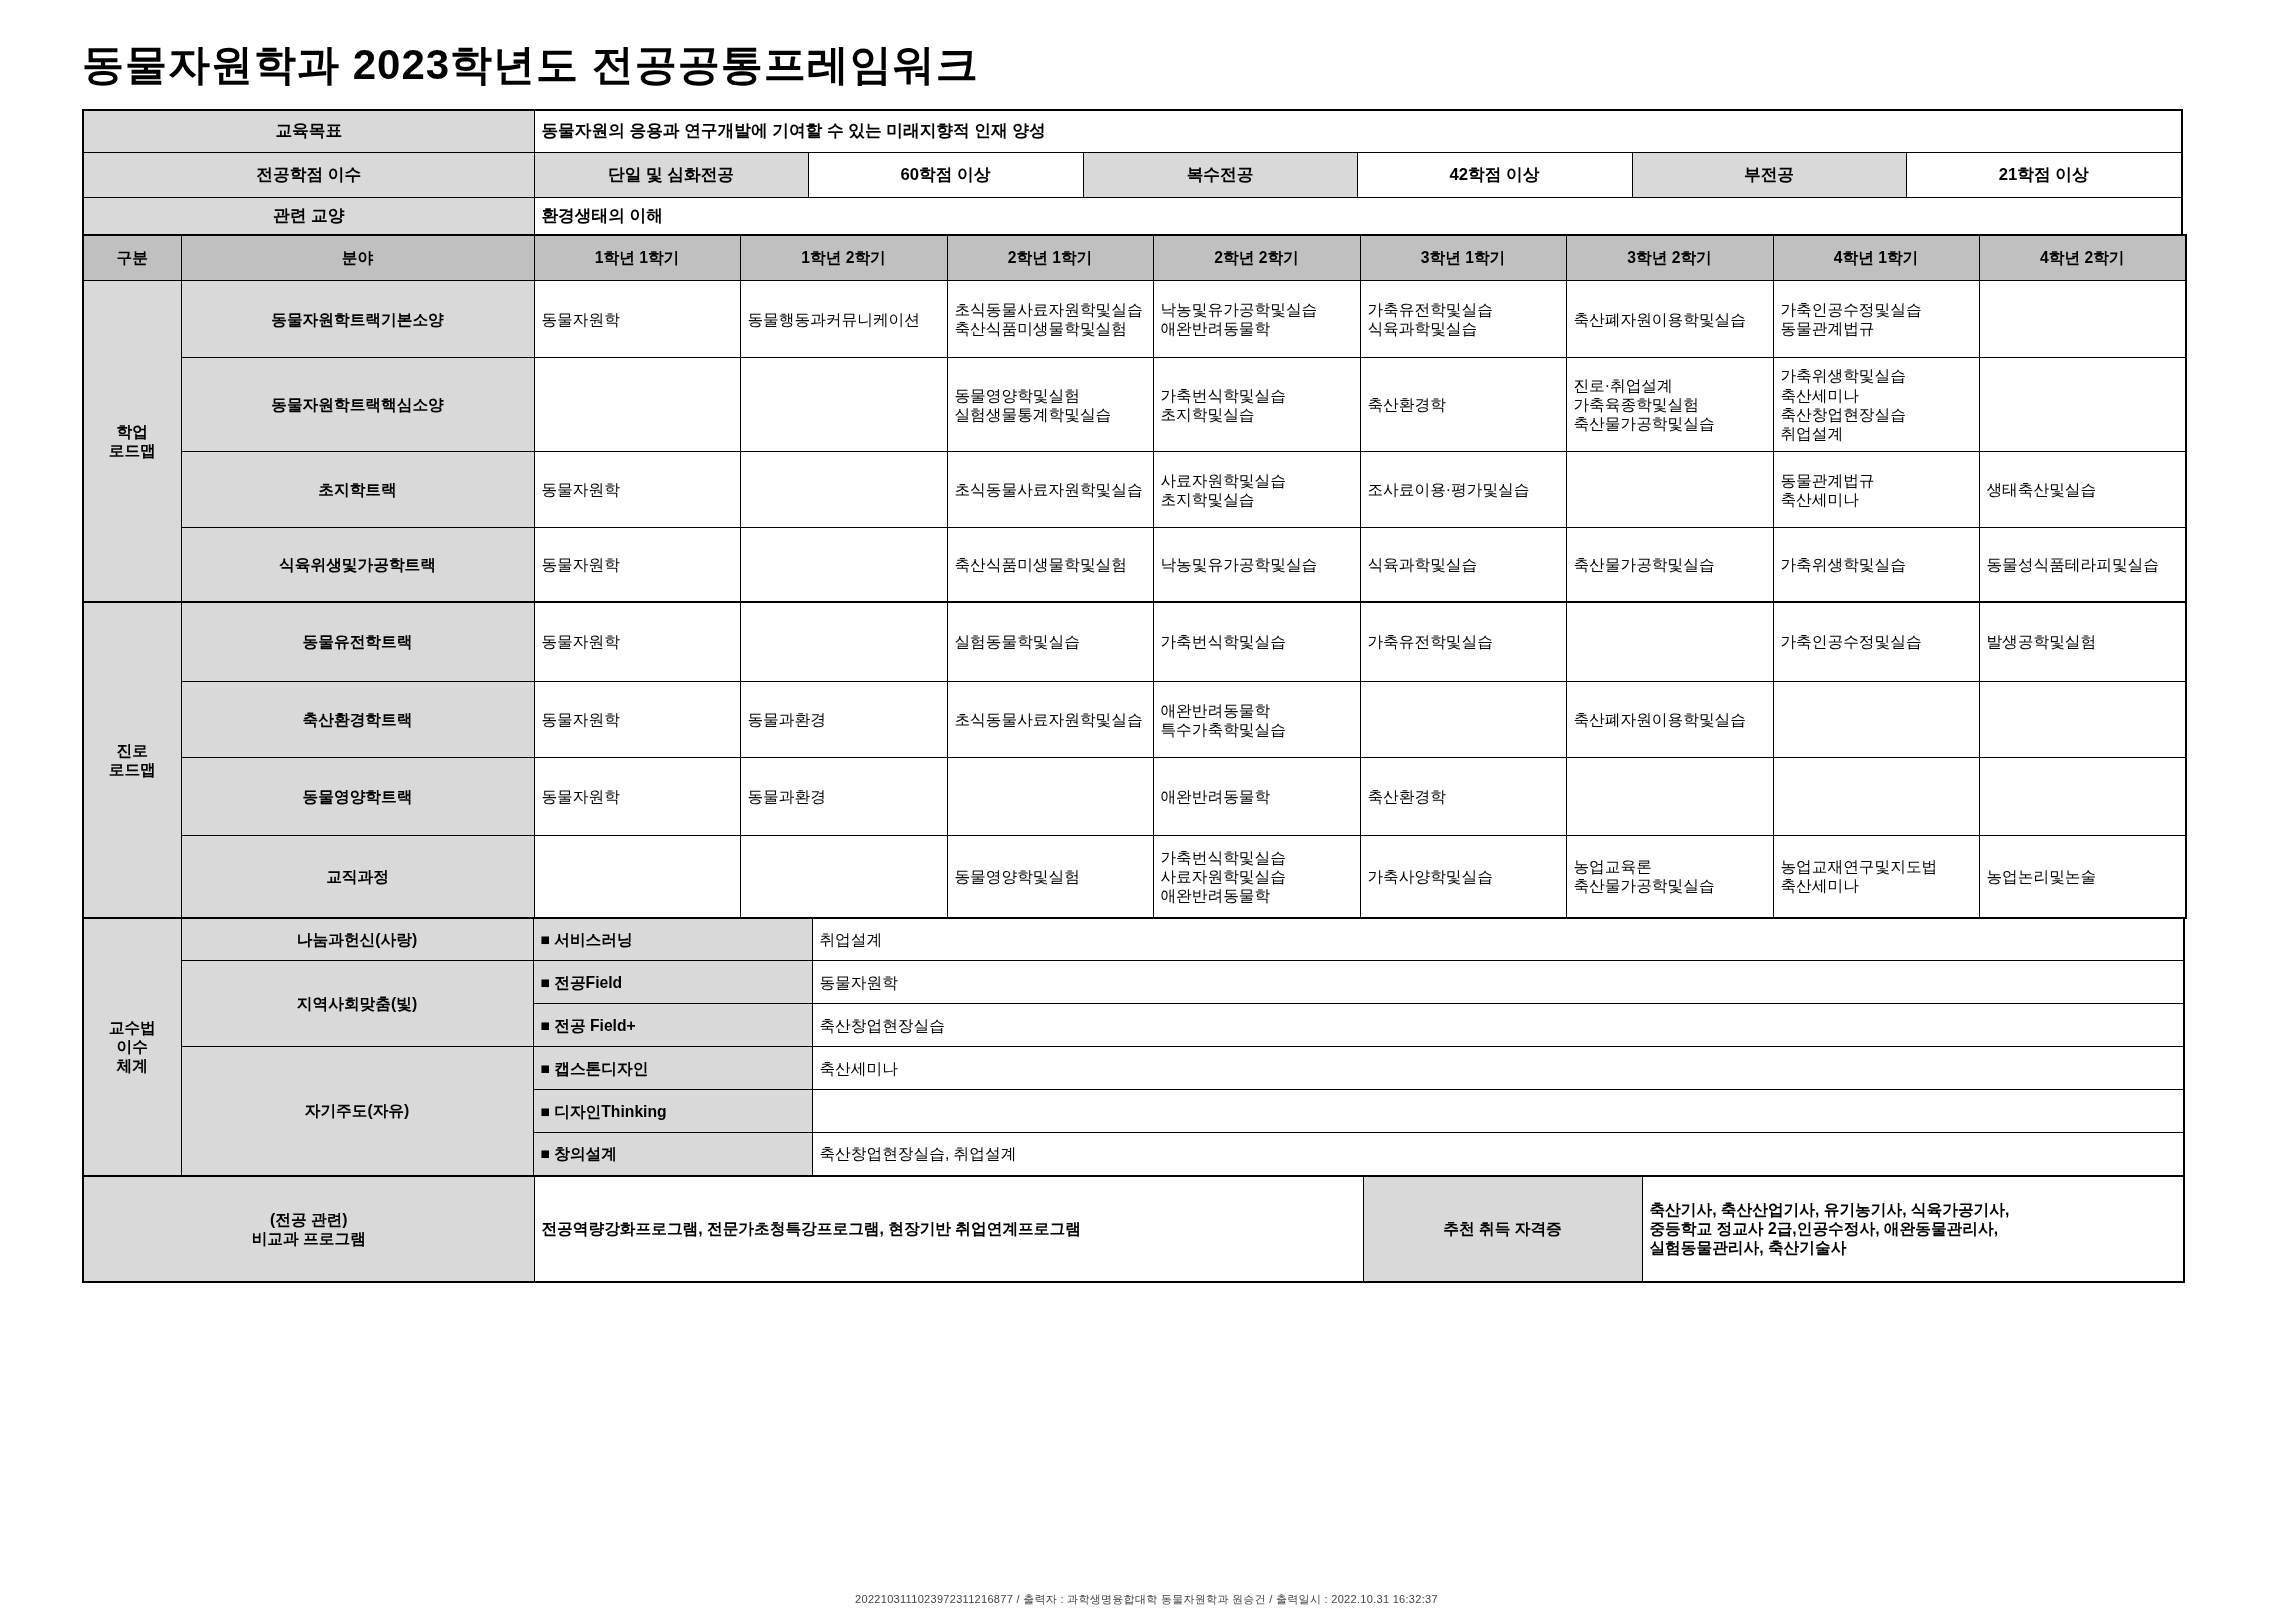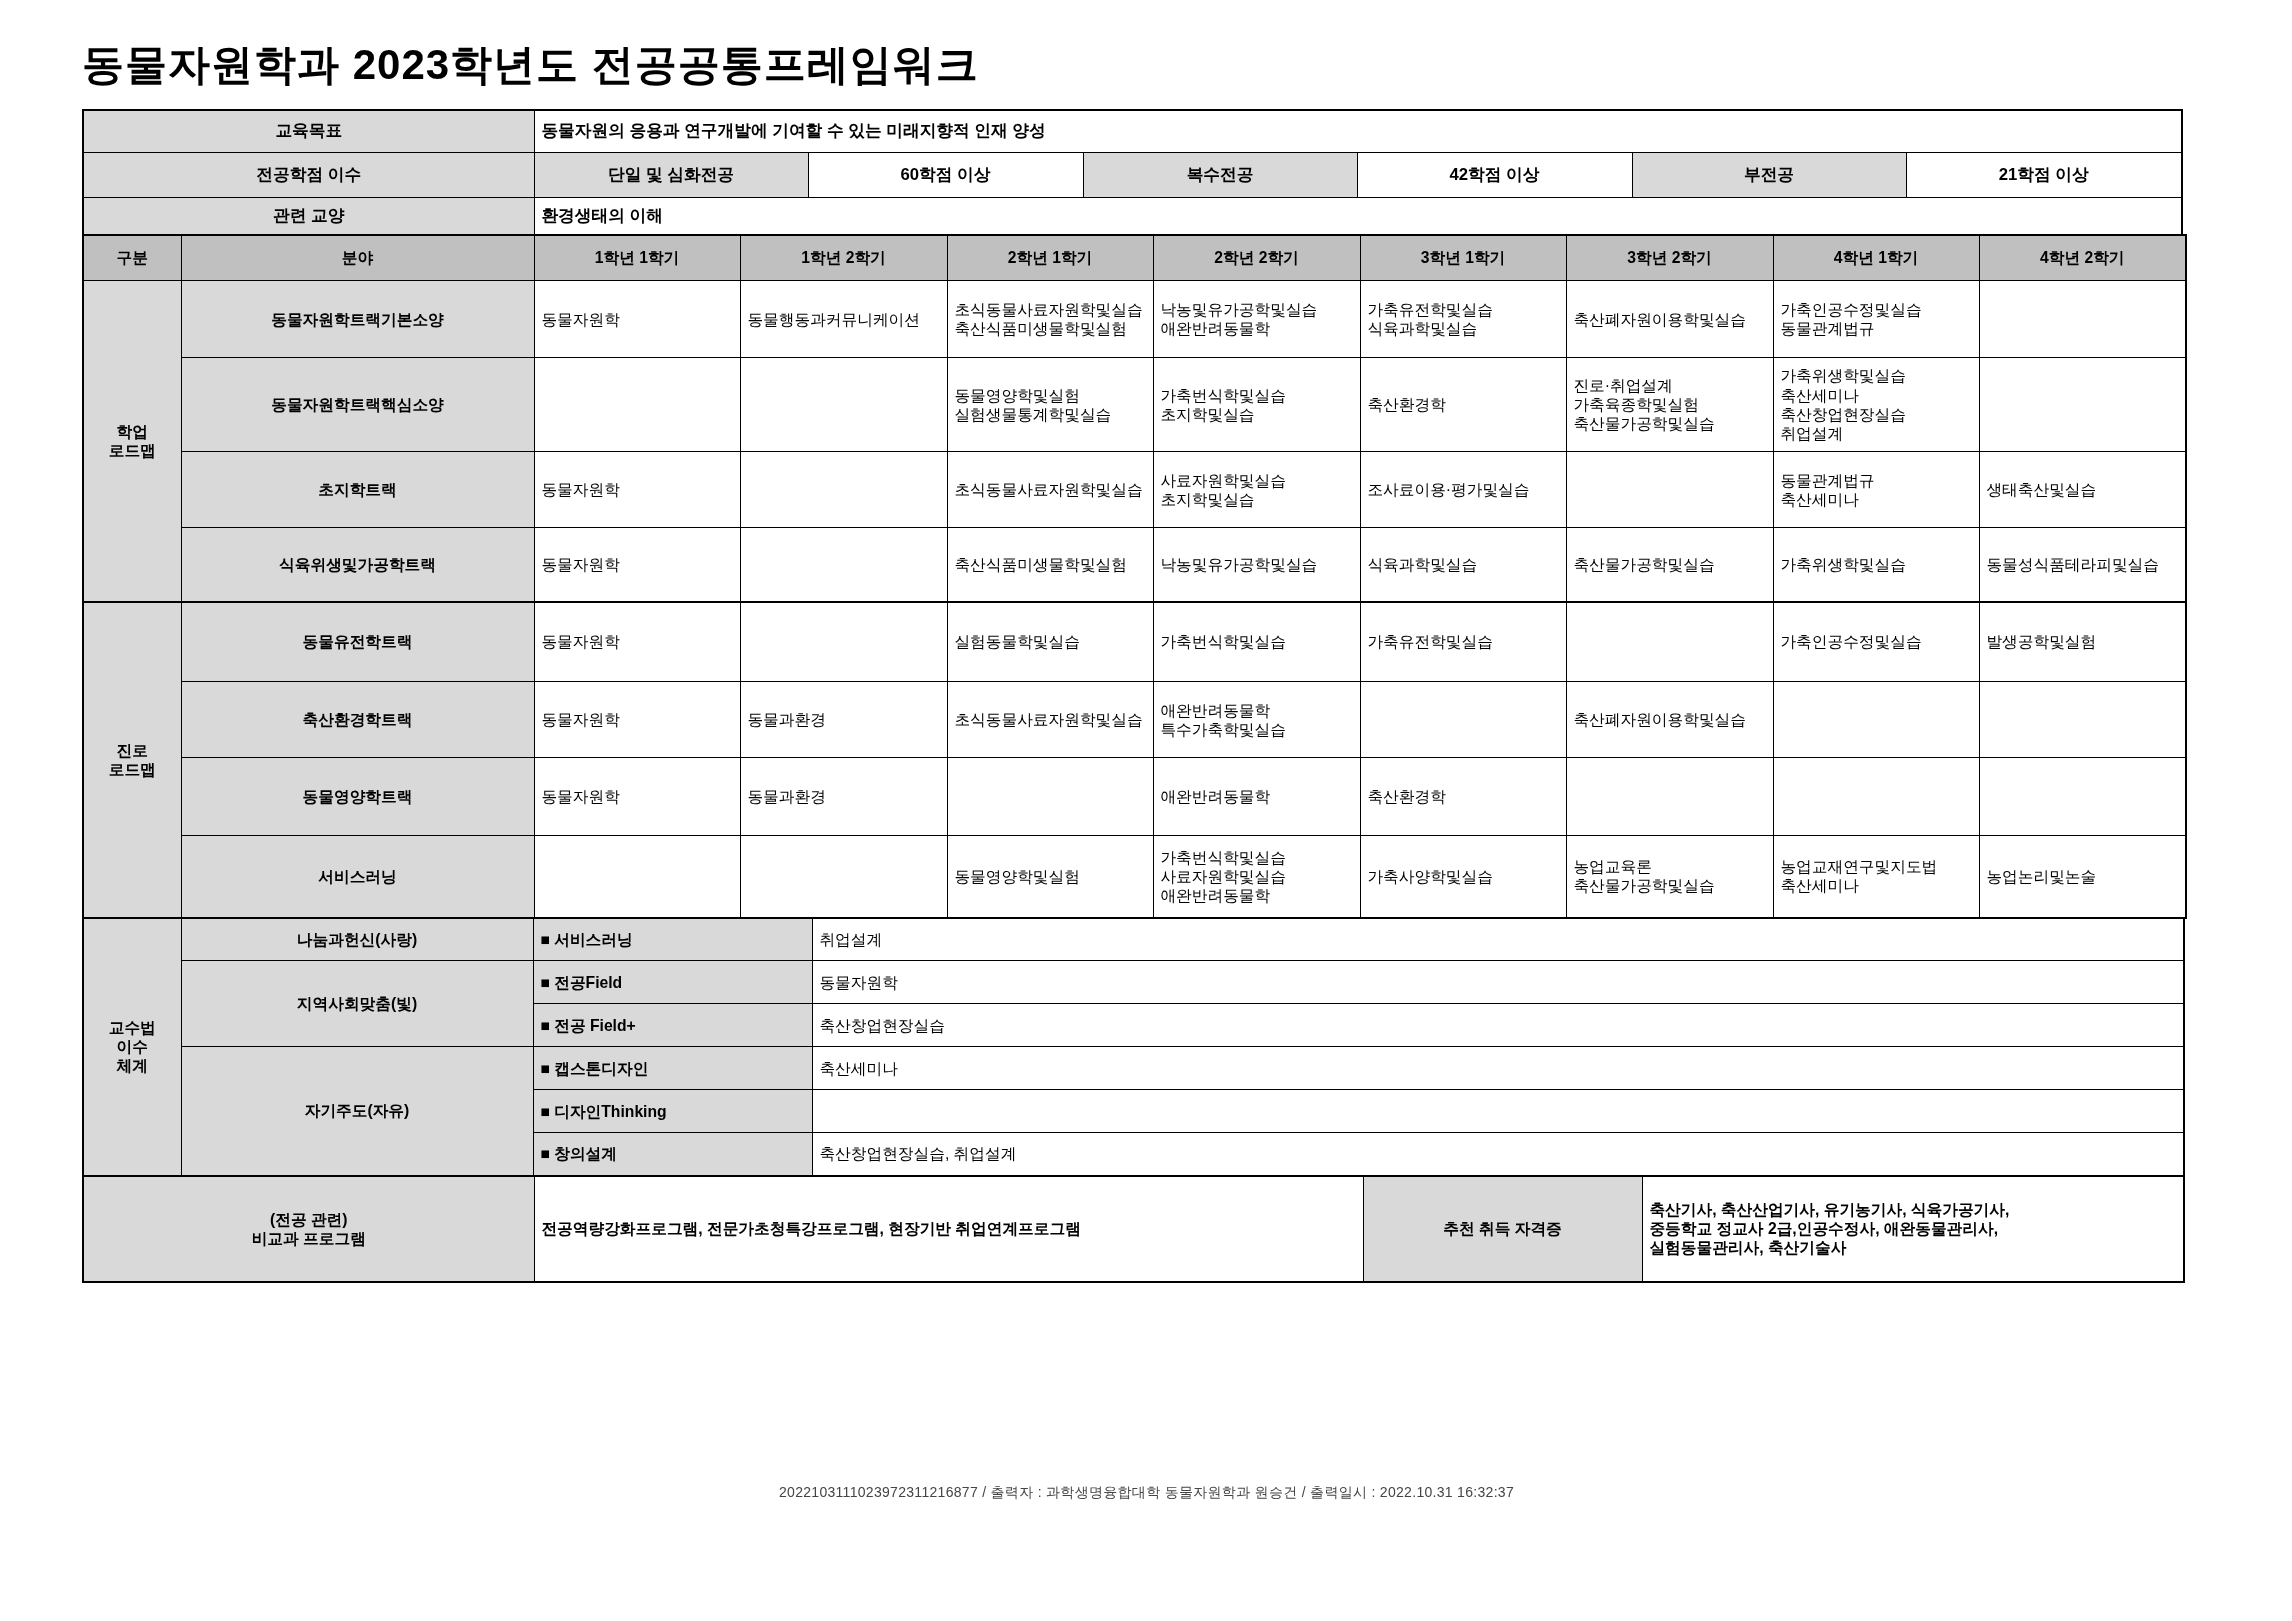--- a/index.html
+++ b/index.html
@@ -52,24 +52,24 @@
   .course{text-align:left;font-weight:normal;background:#fff;}
   .method{
     background:#d9d9d9;
     text-align:left;
     font-weight:bold;
   }
   .big{font-size:16.7px;}
   .gsep td{border-top:2px solid #000;}
   .footer{
     position:absolute;
-    left:0;top:1484px;
+    left:0;top:1592px;
     width:100%;
     text-align:center;
-    font-size:14px;
+    font-size:11px;
     color:#444;
     letter-spacing:0.3px;
   }
 </style>
 </head>
 <body>
 
 <div class="page">
 
   <h1 class="title">동물자원학과 2023학년도 전공공통프레임워크</h1>
@@ -224,21 +224,21 @@
         <td class="course">동물자원학</td>
         <td class="course">동물과환경</td>
         <td class="course"></td>
         <td class="course">애완반려동물학</td>
         <td class="course">축산환경학</td>
         <td class="course"></td>
         <td class="course"></td>
         <td class="course"></td>
       </tr>
       <tr style="height:82px">
-        <td class="lbl">서비스러닝</td>
+        <td class="lbl">교직과정</td>
         <td class="course"></td>
         <td class="course"></td>
         <td class="course">동물영양학및실험</td>
         <td class="course">가축번식학및실습
 사료자원학및실습
 애완반려동물학</td>
         <td class="course">가축사양학및실습</td>
         <td class="course">농업교육론
 축산물가공학및실습</td>
         <td class="course">농업교재연구및지도법

